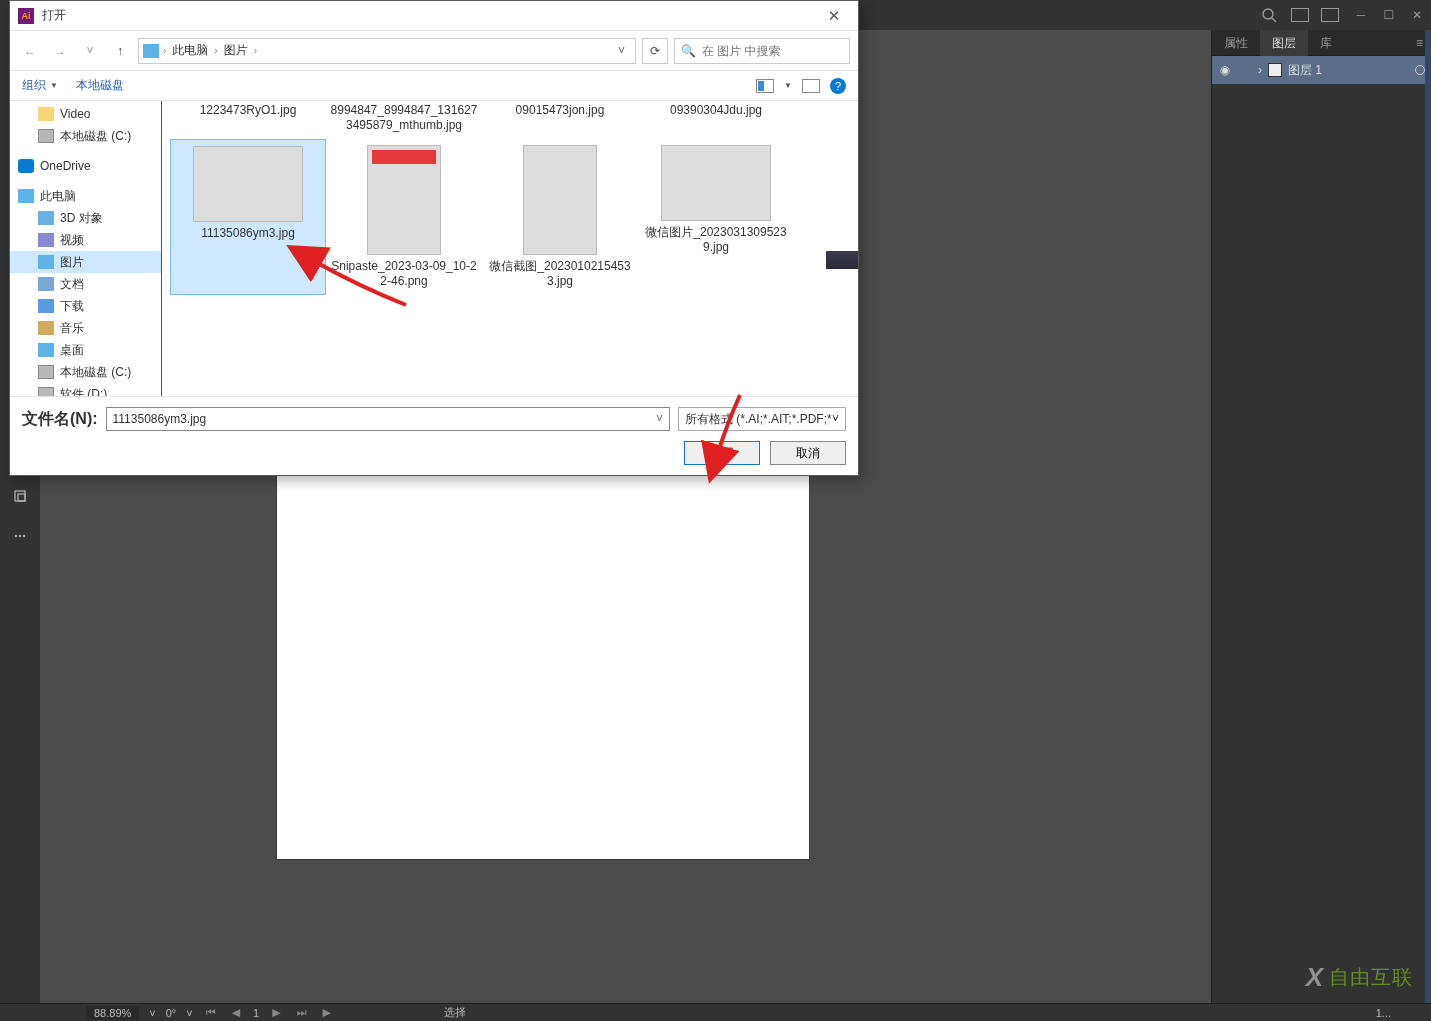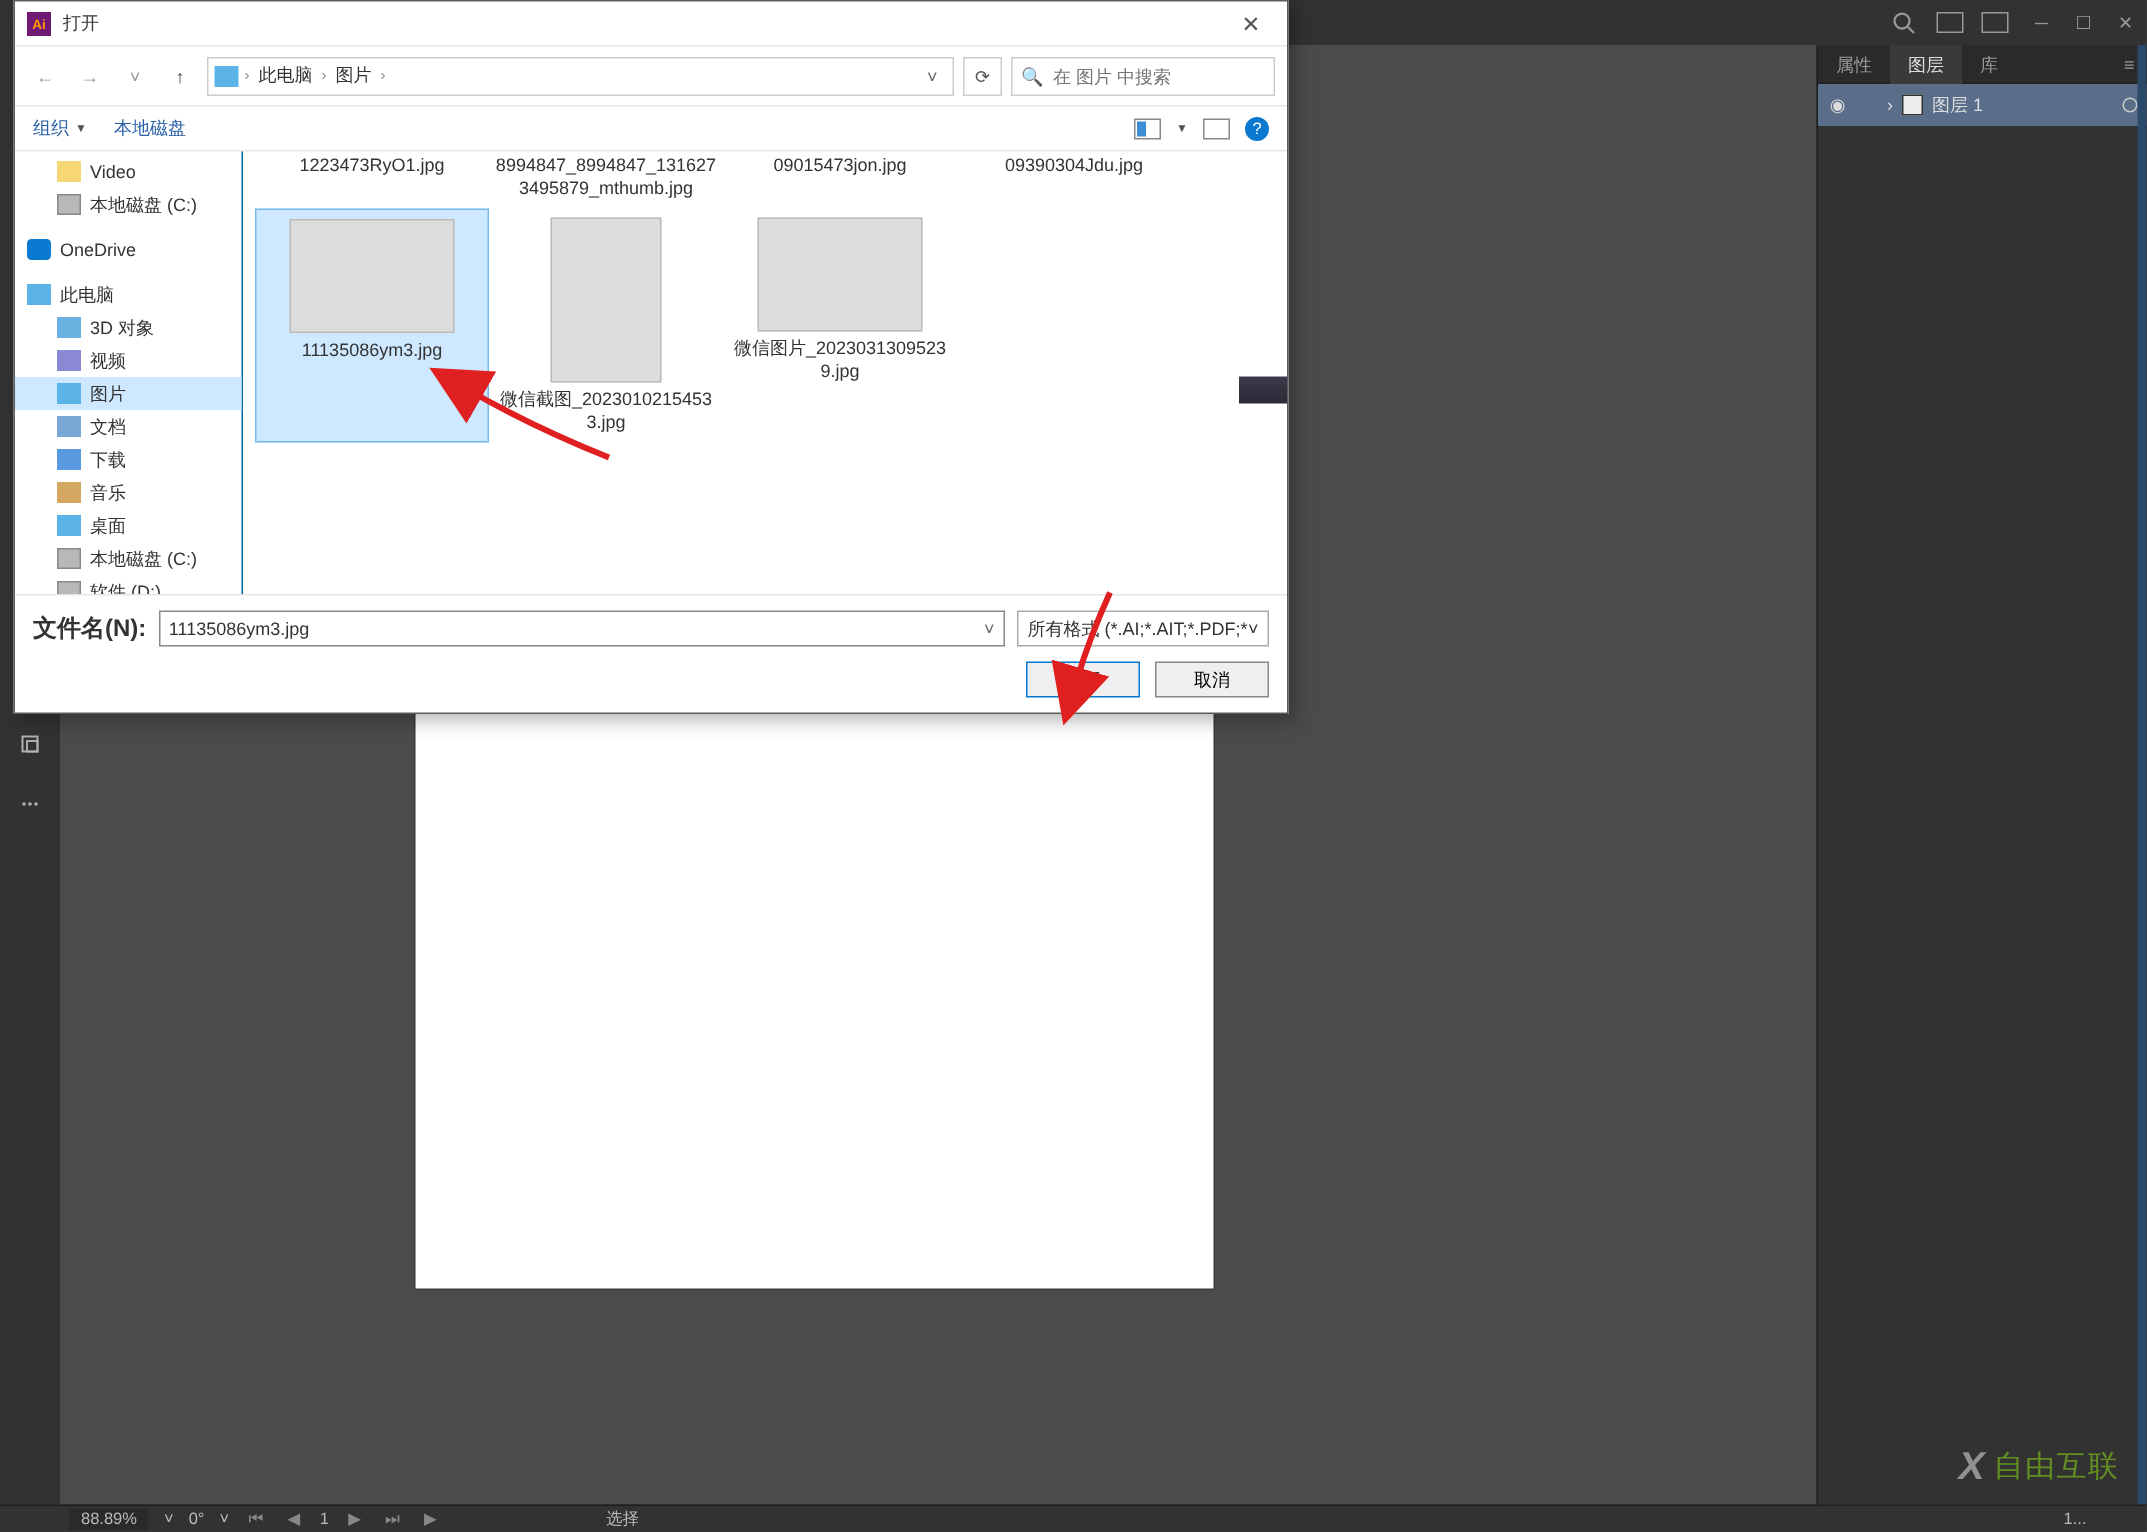--- a/index.html
+++ b/index.html
@@ -23,21 +23,21 @@
 .ai-panel-tabs { display:flex; height:26px; background:#2a2a2a; align-items:center; font-size:12px; color:#999; border-bottom:1px solid #1f1f1f; }
 .ai-panel-tabs .ptab { padding:0 12px; height:26px; line-height:26px; cursor:pointer; }
 .ai-panel-tabs .ptab.active { background:#3a3a3a; color:#ddd; }
 .ai-panel-tabs .menu-ic { margin-left:auto; padding:0 8px; color:#999; cursor:pointer; }
 .ai-layer-row { display:flex; align-items:center; height:28px; background:#5a6e8a; color:#ddd; font-size:12px; padding:0 6px; gap:6px; }
 .ai-layer-row .eye { width:14px; text-align:center; }
 .ai-layer-row .sq { width:14px; height:14px; background:#eee; border:1px solid #333; }
 .ai-layer-row .circ { margin-left:auto; width:10px;height:10px;border:1.5px solid #ccc;border-radius:50%; }
 
 .ai-status { position:absolute; left:0; right:0; bottom:0; height:18px; background:#323232; display:flex; align-items:center; color:#bbb; font-size:11px; padding:0 40px 0 46px; gap:10px; border-top:1px solid #1f1f1f; }
-.ai-status .zoom { background:#2a2a2a; padding:1px 8px; }
+.ai-status .zoom { background:#2a2a2a; padding:1px 8px;margin-left:40px; }
 .ai-status .nav-btn { color:#888; cursor:pointer; padding:0 3px; }
 .ai-status .spacer { flex:1; }
 
 
 .dialog { position:absolute; left:9px; top:0; width:850px; height:476px; background:#fff; border:1px solid #5a5a5a; box-shadow: 4px 4px 12px rgba(0,0,0,0.3); display:flex; flex-direction:column; font-size:12px; color:#333; }
 .dlg-title { height:30px; display:flex; align-items:center; padding:0 8px; border-bottom:1px solid #e5e5e5; }
 .dlg-title .ai-ic { width:16px; height:16px; background:#701a75; color:#ff9a00; font-size:9px; font-weight:bold; display:flex; align-items:center; justify-content:center; margin-right:8px; }
 .dlg-title .ttl { font-size:12px; }
 .dlg-title .close { margin-left:auto; width:32px; text-align:center; font-size:15px; cursor:pointer; color:#555; }
 
@@ -311,20 +311,24 @@
         </div>
         <div class="file-item" style="padding-top:0">
           <span class="lbl">09390304Jdu.jpg</span>
         </div>
 
         <div class="file-item sel">
           <div class="thumb th-sunset"></div>
           <span class="lbl">11135086ym3.jpg</span>
         </div>
         <div class="file-item">
+          <div class="thumb tall th-baidu"></div>
+          <span class="lbl">Snipaste_2023-03-09_10-22-46.png</span>
+        </div>
+        <div class="file-item">
           <div class="thumb tall th-woman"></div>
           <span class="lbl">微信截图_20230102154533.jpg</span>
         </div>
 
         <div class="file-item">
           <div class="thumb th-anime"></div>
           <span class="lbl">微信图片_20230313095239.jpg</span>
         </div>
       </div>
       <div class="side-thumb"></div>

